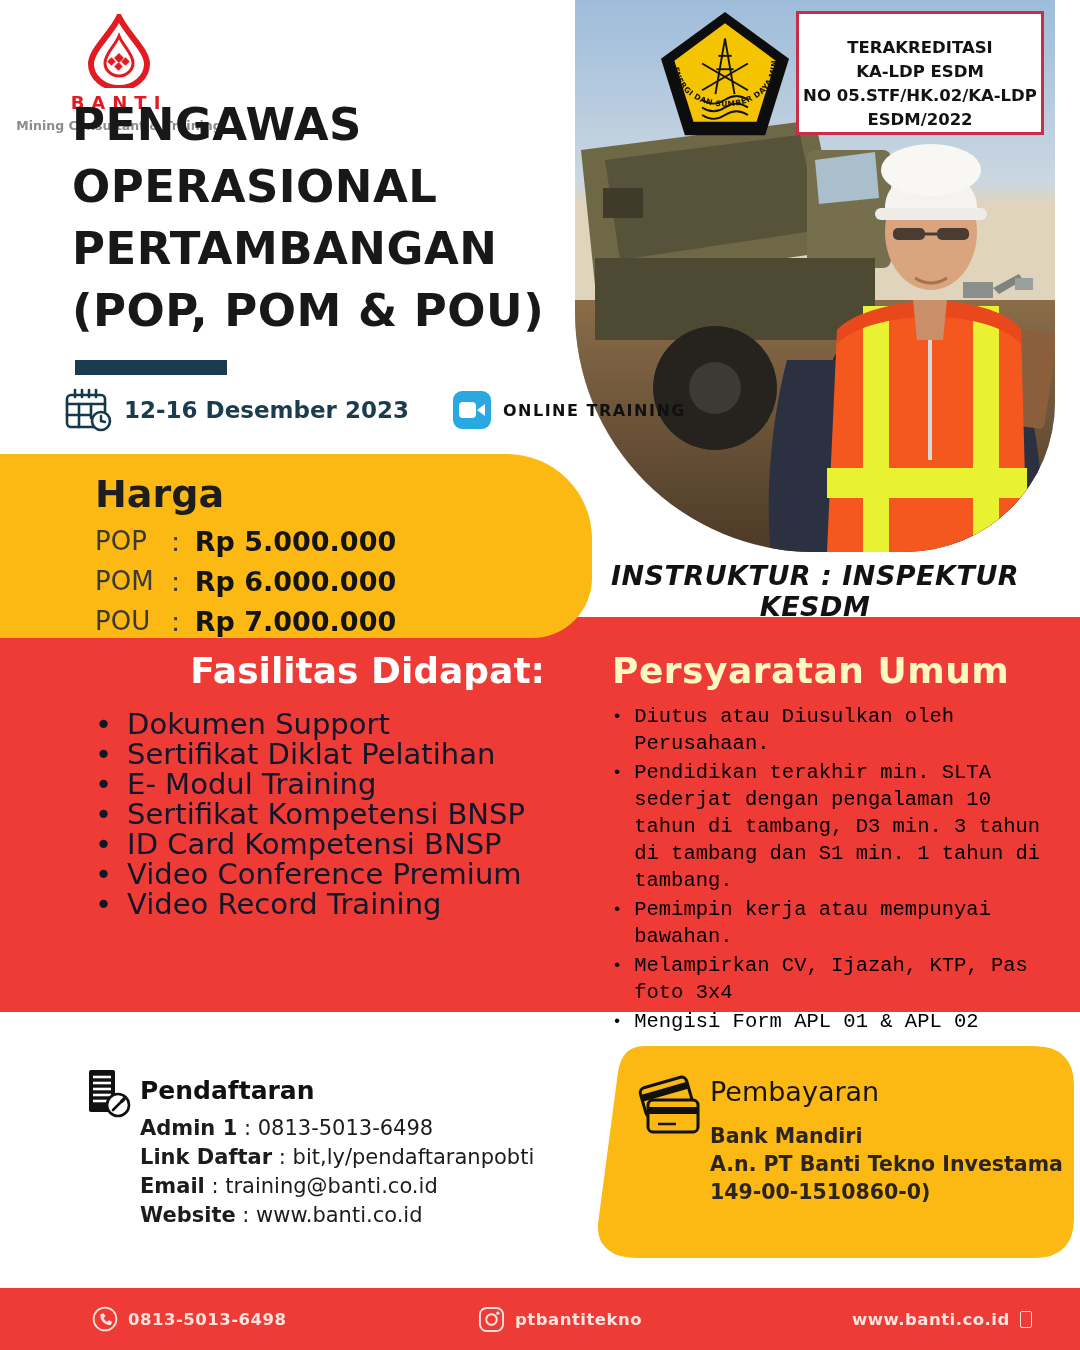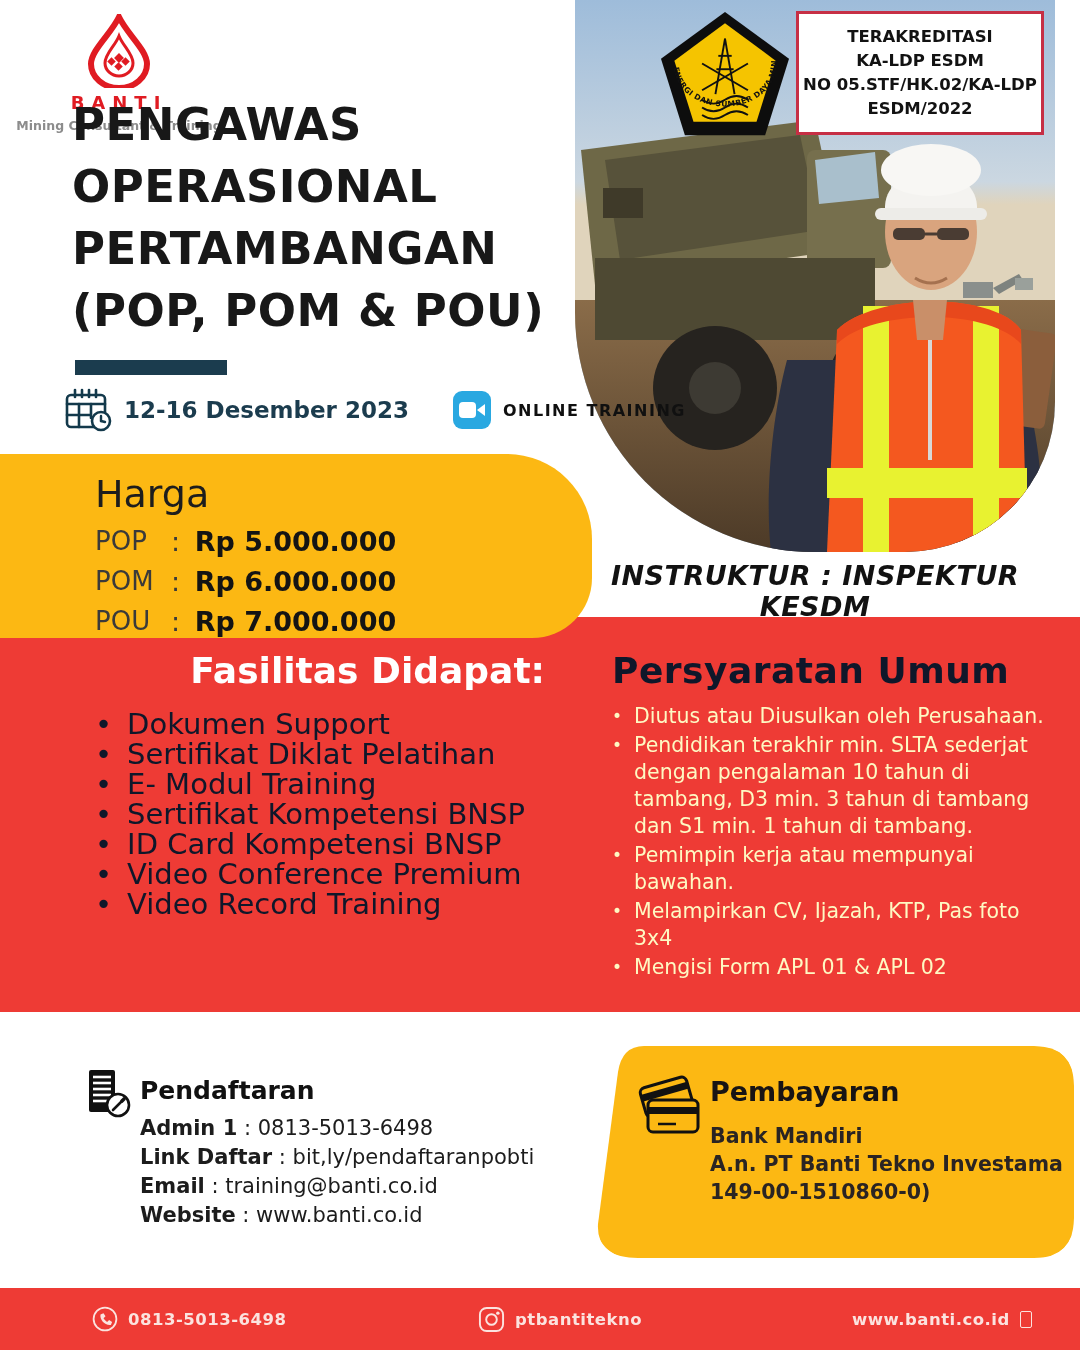--- a/index.html
+++ b/index.html
@@ -8,21 +8,21 @@
     font-family:"DejaVu Sans","Liberation Sans",sans-serif;
   }
   
   .logo{position:absolute;left:34px;top:14px;width:170px;display:flex;flex-direction:column;align-items:center;}
   .logo .wordmark{font-size:18px;font-weight:800;color:#E01B22;letter-spacing:7px;line-height:26px;margin-top:2px;}
   .logo .tagline{font-size:12.5px;color:#8C8C8C;margin-top:2px;white-space:nowrap;font-weight:bold;}
   
   .accred{
     position:absolute;left:796px;top:11px;width:248px;height:124px;background:#ffffff;
     border:3px solid #C62F45;box-sizing:border-box;display:flex;flex-direction:column;
-    justify-content:center;align-items:center;z-index:6;
+    justify-content:flex-end;align-items:center;z-index:6;
   }
   .accred div{font-size:16.5px;font-weight:800;color:#121212;line-height:24px;text-align:center;}
   
   .photo{
     position:absolute;left:575px;top:0;width:480px;height:552px;overflow:hidden;
     border-radius:0 0 150px 240px;z-index:2;background:#9DBBD8;
   }
   .photo svg{display:block;}
   .esdm-badge{position:absolute;left:658px;top:10px;width:134px;height:128px;z-index:7;}
   
@@ -32,56 +32,56 @@
   
   .schedule{position:absolute;left:64px;top:388px;display:flex;align-items:center;z-index:3;justify-content:center;}
   .date-text{font-size:23px;font-weight:800;color:#1B3C4E;margin-left:12px;}
   .video-icon{width:38px;height:38px;background:#29A8E1;border-radius:9px;margin-left:44px;display:flex;align-items:center;justify-content:center;}
   .mode-text{font-size:16px;font-weight:800;color:#101010;letter-spacing:1.5px;margin-left:12px;}
   
   .harga{
     position:absolute;left:0;top:454px;width:592px;height:184px;background:#FCB813;
     border-radius:0 85px 60px 0;box-sizing:border-box;padding:18px 0 0 95px;z-index:4;
   }
-  .harga h2{margin:0 0 10px 0;font-size:38px;font-weight:400;color:#1d1d1d;}
+  .harga h2{margin:0 0 10px 0;font-size:38px;font-weight:700;color:#1d1d1d;}
   .harga-row{display:flex;align-items:flex-start;margin-bottom:9px;}
   .harga-label{width:76px;font-size:26px;font-weight:500;color:#3a3a3a;}
   .harga-price{font-size:27px;font-weight:800;color:#141414;}
   .harga-price::before{content:": ";font-weight:500;color:#3a3a3a;margin-right:6px;}
   
   .instructor{
     position:absolute;left:575px;top:560px;width:480px;text-align:center;z-index:3;
     font-size:27px;font-weight:800;font-style:italic;color:#121212;letter-spacing:0.5px;
   }
   
   .redband{position:absolute;left:0;top:617px;width:1080px;height:395px;background:#EE3B35;z-index:1;}
   .fasilitas{position:absolute;left:95px;top:33px;width:450px;text-align:right;}
   .fasilitas h2{margin:0 0 18px 0;font-size:36px;font-weight:800;color:#ffffff;}
   .fasilitas ul,.persyaratan ul{list-style:none;margin:0;padding:0;}
   .fasilitas li{display:flex;font-size:29px;line-height:30px;color:#0f172a;font-weight:500;}
   .fasilitas li::before{content:"•";margin-right:15px;}
   .persyaratan{position:absolute;left:612px;top:33px;width:452px;}
-  .persyaratan h2{margin:0 0 12px 0;font-size:36px;font-weight:800;color:#0f172a;letter-spacing:0.5px;}
-  .persyaratan li{display:flex;font-size:20.5px;line-height:27px;color:#fef9c3;font-weight:500;margin-bottom:2px;}
+  .persyaratan h2{margin:0 0 12px 0;font-size:36px;font-weight:800;color:#fef9c3;letter-spacing:0.5px;}
+  .persyaratan li{display:flex;font-size:20.5px;line-height:27px;color:#000000;font-weight:500;margin-bottom:2px;font-family:Liberation Mono, monospace;}
   .persyaratan li::before{content:"•";margin-right:12px;font-size:17px;}
   
   .pend-icon{position:absolute;left:82px;top:1068px;width:52px;height:52px;z-index:3;}
   .pend-head{position:absolute;left:140px;top:1076px;font-size:25px;font-weight:800;color:#111;z-index:3;}
   .pend-rows{position:absolute;left:140px;top:1114px;z-index:3;}
   .pend-row{font-size:21px;line-height:29px;color:#1c1c1c;}
   .pend-label{font-weight:800;}
   .pend-value::before{content:" : ";}
   
   .pembayaran{
     position:absolute;left:596px;top:1046px;width:478px;height:212px;background:#FCB813;
     border-radius:34px;z-index:2;
     clip-path:path('M48 0 L438 0 Q478 0 478 40 L478 172 Q478 212 438 212 L42 212 Q0 212 2 178 L22 26 Q26 0 48 0 Z');
   }
   .cards-icon{position:absolute;left:40px;top:28px;width:70px;height:64px;}
-  .pemb-head{position:absolute;left:114px;top:30px;font-size:27px;font-weight:700;color:#181414;}
+  .pemb-head{position:absolute;left:114px;top:30px;font-size:27px;font-weight:400;color:#181414;}
   .pemb-lines{position:absolute;left:114px;top:76px;}
   .pemb-lines div{font-size:20.5px;font-weight:800;color:#2a2423;line-height:28px;}
   
   .footer{position:absolute;left:0;top:1288px;width:1080px;height:62px;background:#EE3B35;z-index:5;}
   .footer .grp{position:absolute;top:0;height:62px;display:flex;align-items:center;gap:10px;}
   .f-phone{left:92px;}
   .f-ig{left:478px;}
   .f-web{left:852px;}
   .footer .txt{font-size:16.5px;font-weight:800;color:#FBE3DF;letter-spacing:0.5px;}
   .box-glyph{width:10px;height:15px;border:1.6px solid #FBE3DF;border-radius:2px;}

